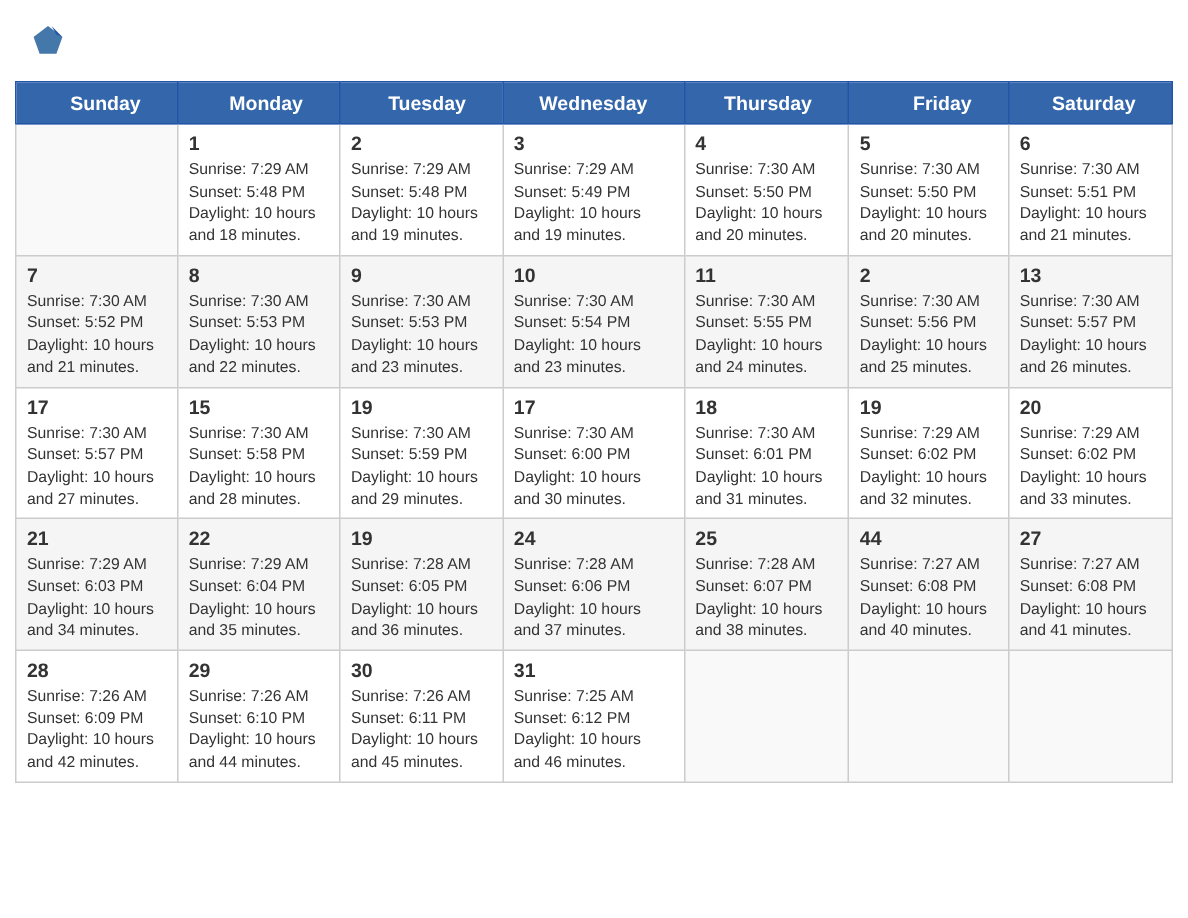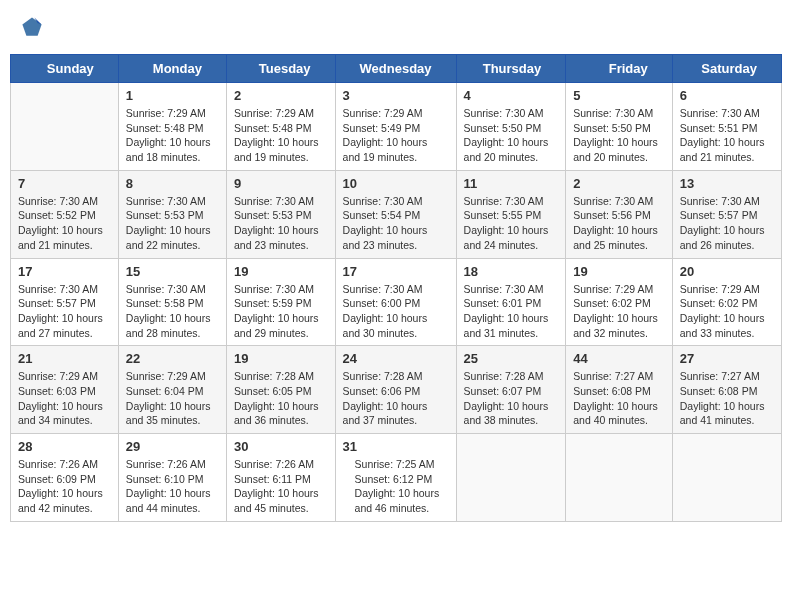--- a/index.html
+++ b/index.html
@@ -334,21 +334,21 @@
         </td>
         <td>
           <span class="day-num">30</span>
           <div class="day-info" style="white-space: pre-line;">Sunrise: 7:26 AM
 Sunset: 6:11 PM
 Daylight: 10 hours
 and 45 minutes.</div>
         </td>
         <td>
           <span class="day-num">31</span>
-          <div class="day-info" style="white-space: pre-line; margin-left: 12px;">Sunrise: 7:25 AM
+          <div class="day-info" style="white-space: pre-line;">Sunrise: 7:25 AM
 Sunset: 6:12 PM
 Daylight: 10 hours
 and 46 minutes.</div>
         </td>
         <td class="empty-cell"></td>
         <td class="empty-cell"></td>
         <td class="empty-cell"></td>
       </tr>
     </tbody>
 </table>

